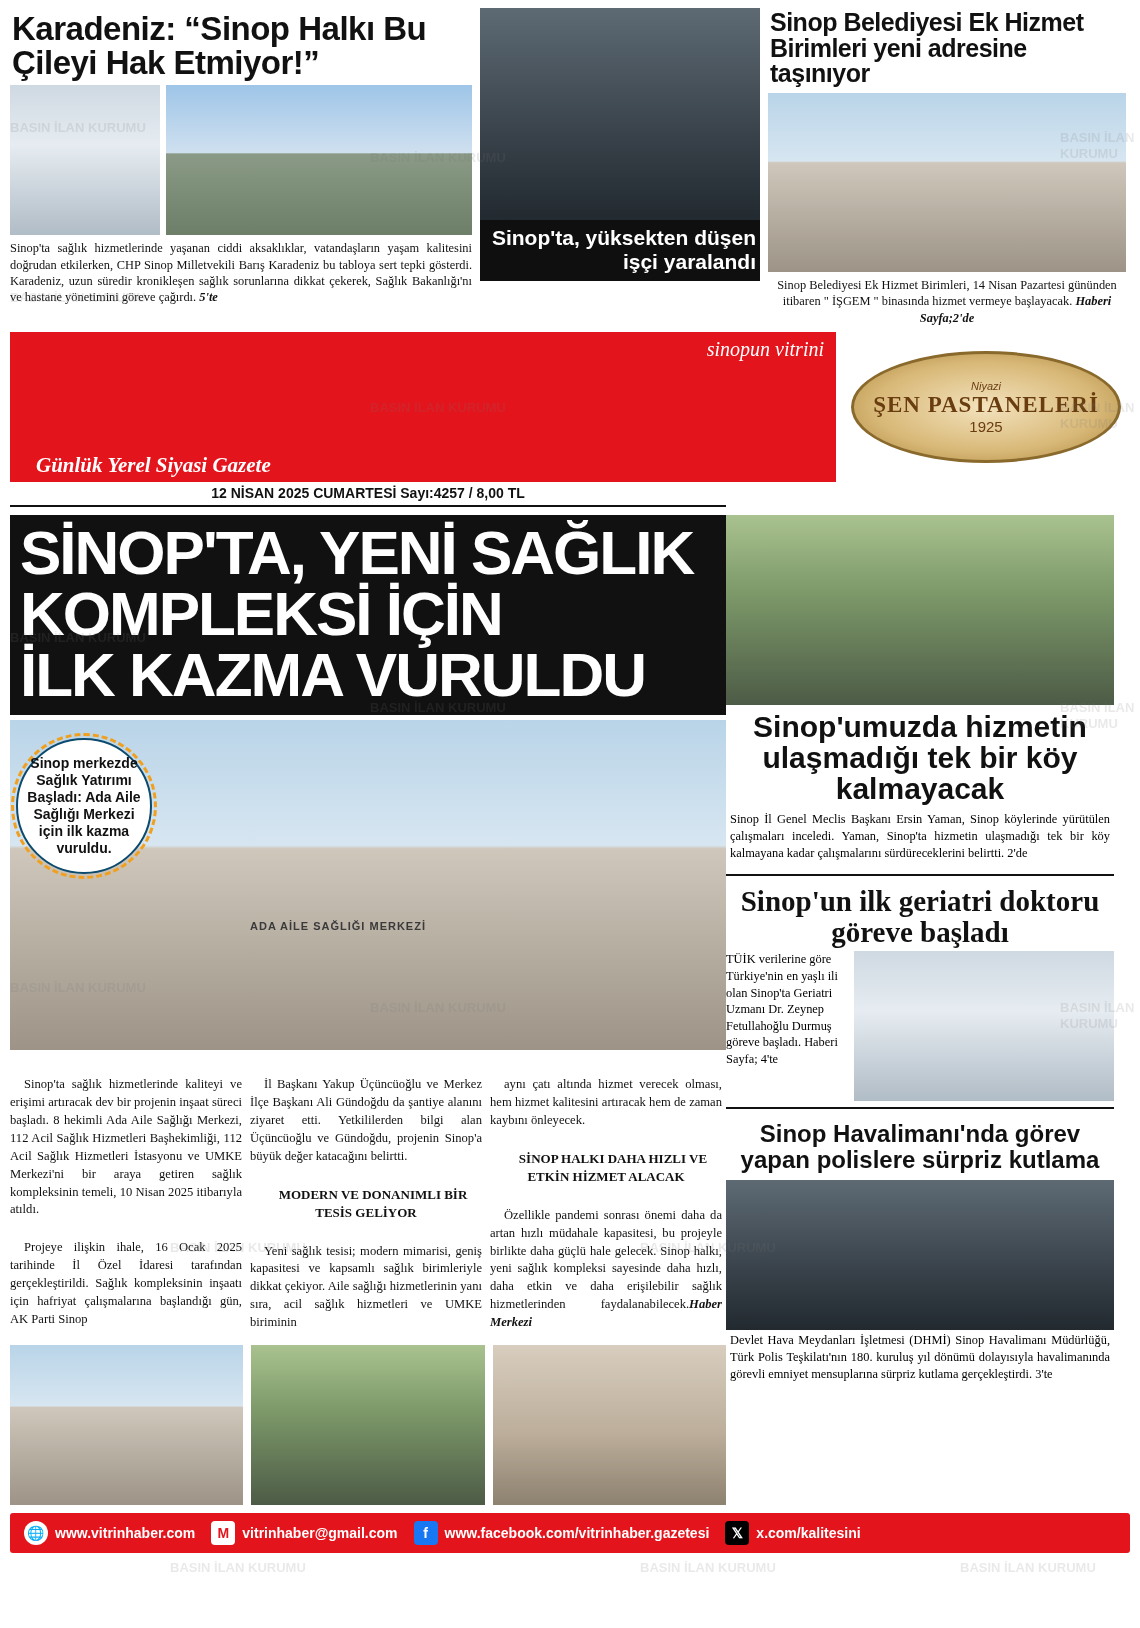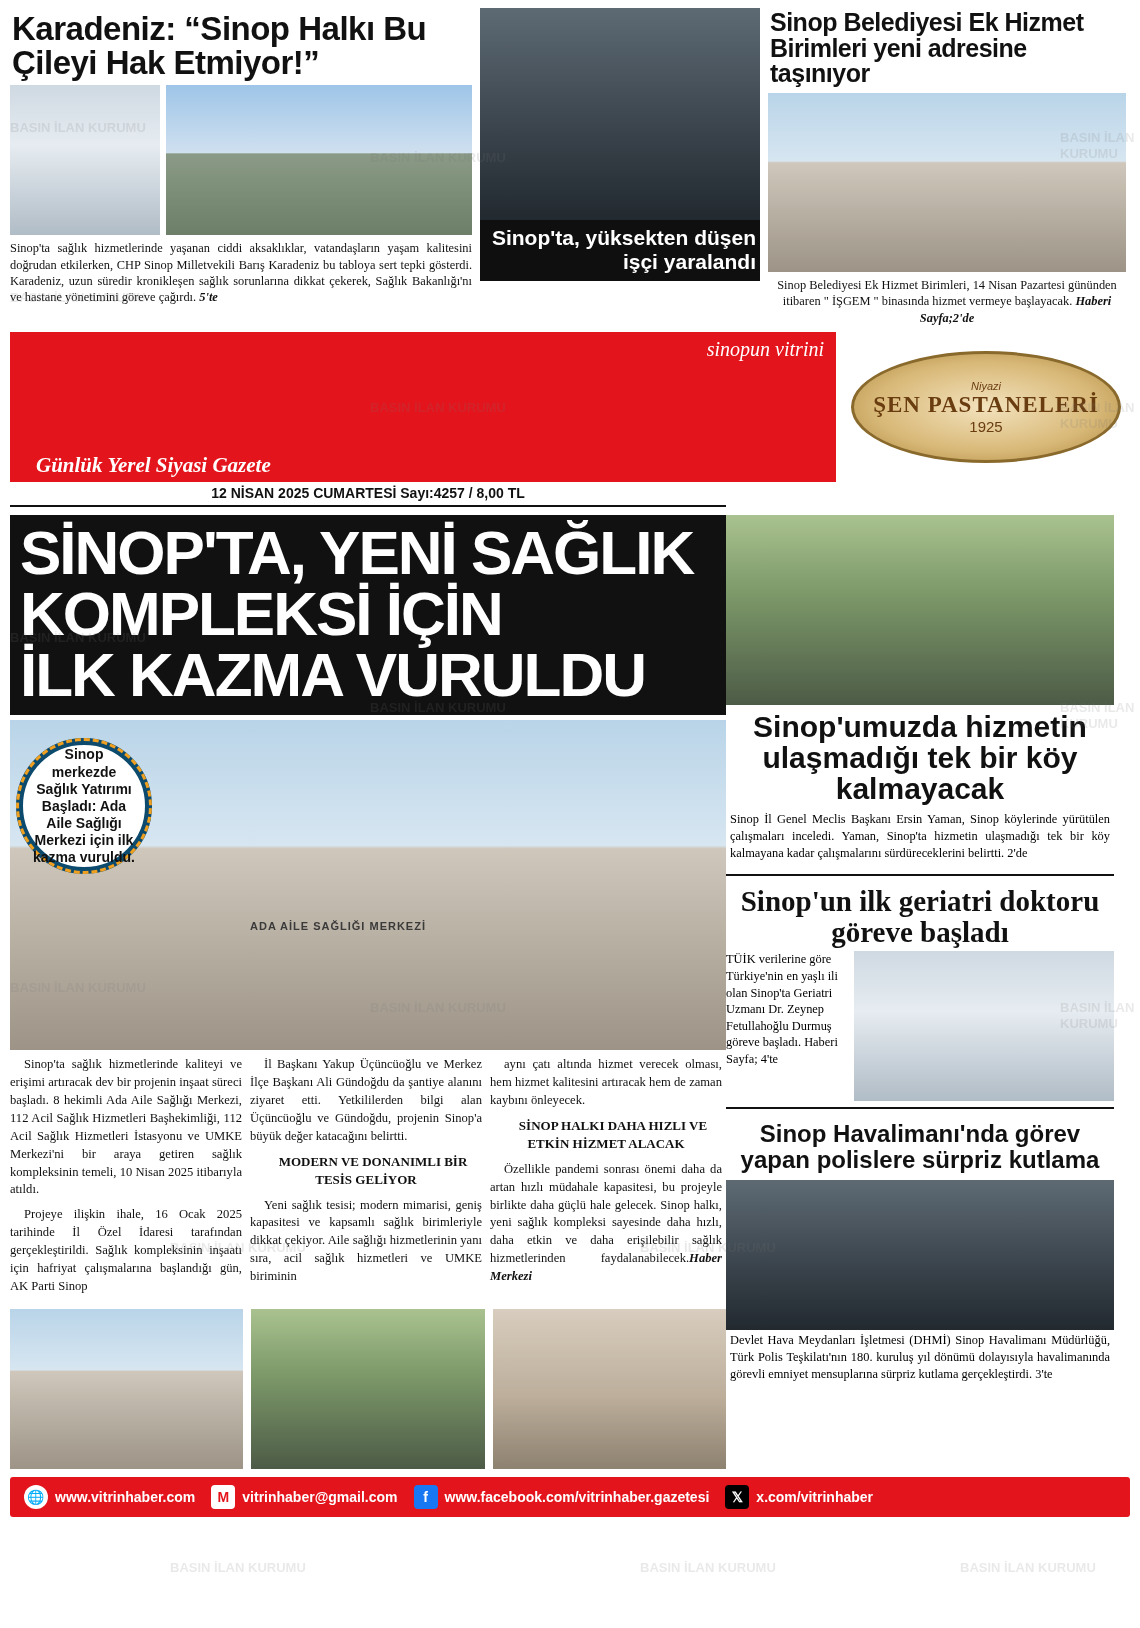--- a/index.html
+++ b/index.html
@@ -117,34 +117,34 @@
     background: #111; color: #fff; padding: 8px 10px 10px 10px;
   }
   .mega-line {
     font-size: 62px; font-weight: bold; line-height: 0.98; letter-spacing: -2px;
     font-family: "Liberation Sans", sans-serif;
   }
 
   .hero-wrap { position: relative; margin-top: 5px; height: 330px; }
   .badge {
     position: absolute; left: 6px; top: 18px; width: 136px; height: 136px;
-    background: #fff; border: 7px solid #0c4a6e; border-radius: 50%;
+    background: #fff; border: 2px solid #0c4a6e; border-radius: 50%;
     display: flex; align-items: center; justify-content: center;
     text-align: center; font-weight: bold; font-size: 14px; line-height: 1.22;
     color: #111; padding: 8px; z-index: 3;
   }
   .badge::before {
     content: ""; position: absolute; inset: -7px; border-radius: 50%;
     border: 3px dashed #f0a01e; z-index: -1;
   }
 
   .triple { display: flex; gap: 8px; margin-top: 6px; }
   .col3 { width: 232px; font-size: 12.6px; line-height: 1.42; text-align: justify;
           font-family: "Liberation Serif", serif; color: #111; }
-  .col3 p { margin-bottom: 7px; text-indent: 14px; }
+  .col3 p { margin-bottom: 7px; text-indent: 14px; margin-top: 20px; }
   .subhead { font-weight: bold; text-align: center; font-size: 13px; margin: 4px 0 5px; text-indent:0; }
   .src { font-weight: bold; font-style: italic; }
 
   .bottom-photos { display: flex; gap: 8px; margin-top: 6px; height: 160px; }
   .bottom-photos > div { flex: 1; }
 
   
   .side-photo { height: 190px; }
   .side-head {
     font-weight: bold; font-size: 30px; line-height: 1.04; color: #111;
@@ -322,21 +322,21 @@
     <div class="fitem">
       <span class="ficon mail">M</span>
       <span>vitrinhaber@gmail.com</span>
     </div>
     <div class="fitem">
       <span class="ficon fb">f</span>
       <span>www.facebook.com/vitrinhaber.gazetesi</span>
     </div>
     <div class="fitem">
       <span class="ficon x">𝕏</span>
-      <span>x.com/vitrinhaber</span>
+      <span>x.com/kalitesini</span>
     </div>
   </div>
 
   <div class="wm" style="left:10px;top:120px;">BASIN İLAN KURUMU</div>
   <div class="wm" style="left:10px;top:290px;">BASIN İLAN KURUMU</div>
   <div class="wm" style="left:370px;top:150px;">BASIN İLAN KURUMU</div>
   <div class="wm" style="left:370px;top:400px;">BASIN İLAN KURUMU</div>
   <div class="wm" style="left:1060px;top:130px;">BASIN İLAN KURUMU</div>
   <div class="wm" style="left:1060px;top:400px;">BASIN İLAN KURUMU</div>
   <div class="wm" style="left:10px;top:630px;">BASIN İLAN KURUMU</div>

